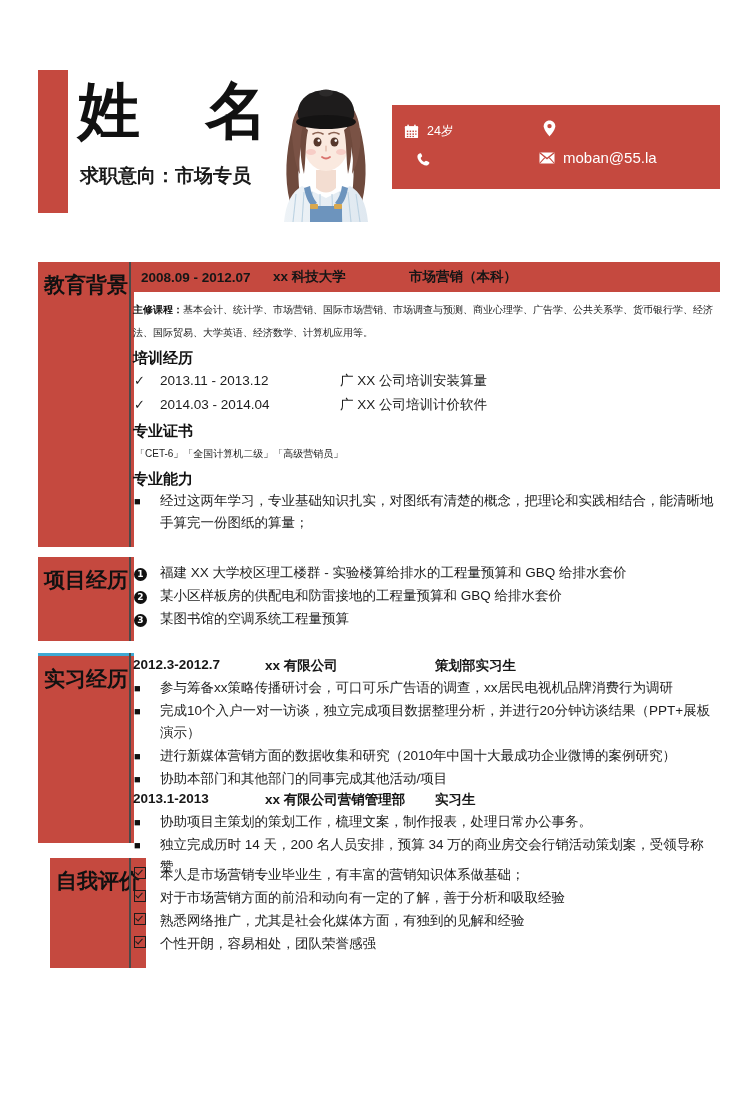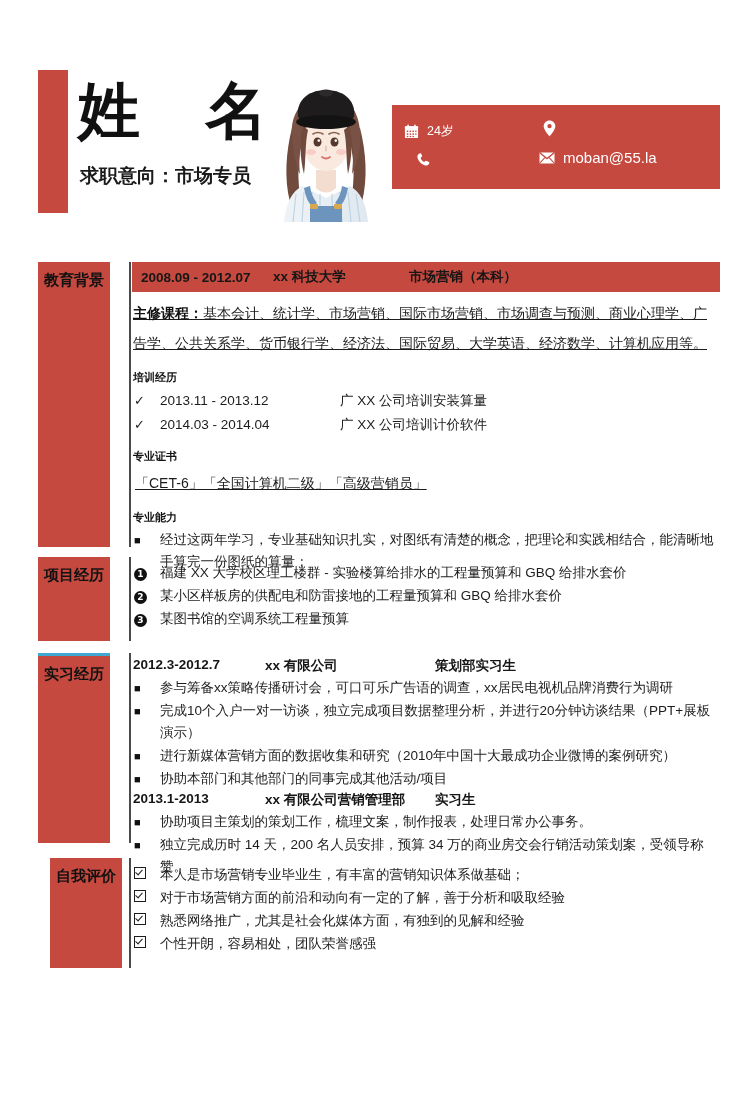--- a/index.html
+++ b/index.html
@@ -98,24 +98,24 @@
   .ci-mail .txt { font-size: 15px; }
 
   
   .section {
     position: absolute;
     left: 38px;
   }
   .sec-label {
     position: absolute;
     left: 0; top: 0;
-    width: 72px;
+    width: 96px;
     background: #C5493F;
     color: #111111;
-    font-size: 15px;
+    font-size: 21px;
     font-weight: bold;
     text-align: center;
     letter-spacing: 0px;
     display: flex;
     align-items: flex-start;
     justify-content: center;
     padding-top: 9px;
     box-sizing: border-box;
     font-family: "DejaVu Sans", sans-serif;
   }
@@ -156,31 +156,30 @@
     font-weight: bold;
     color: #161616;
     white-space: nowrap;
     padding-left: 1px;
     margin-top: 2px;
     margin-bottom: 2px;
   }
   .job-line .c1 { width: 132px; }
   .job-line .c2 { width: 170px; }
   .subhead {
-    font-size: 11px;
+    font-size: 15px;
     font-weight: bold;
     color: #111111;
     line-height: 23px;
-    margin-top: 8px;
+    margin-top: 2px;
   }
   .para {
-    font-size: 14px;
-    line-height: 30px;
+    font-size: 10px;
+    line-height: 23px;
     color: #1c1c1c;
-    text-decoration: underline;
   }
   .para b { font-weight: bold; color: #111; }
 
   
   ul.blist {
     list-style: none;
     margin: 0;
     padding: 0;
   }
   ul.blist li {

